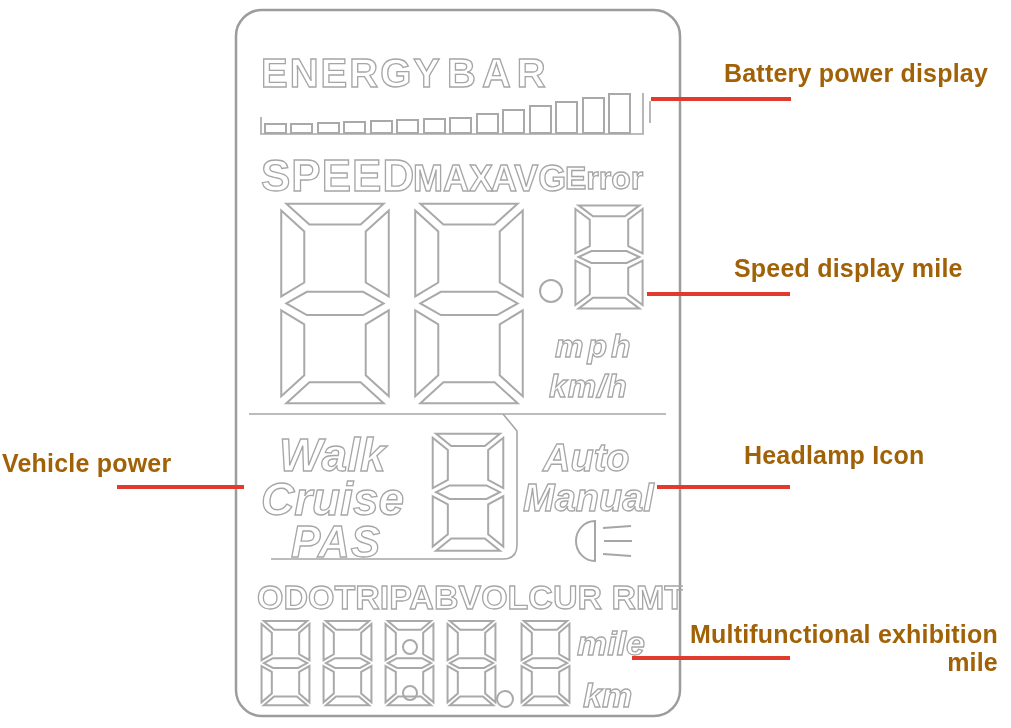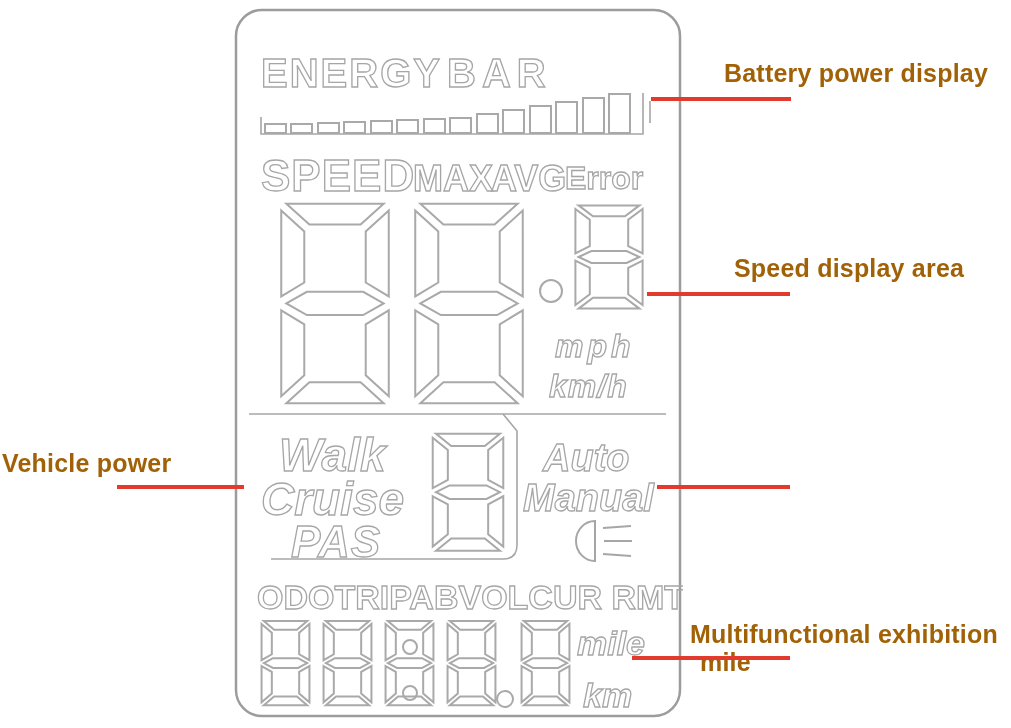--- a/index.html
+++ b/index.html
@@ -1,20 +1,20 @@
 <!DOCTYPE html>
 <html><head>
 <meta charset="utf-8">
 <style>
   html,body{margin:0;padding:0;}
   body{
     width:1011px;height:728px;position:relative;background:#ffffff;
     font-family:"Liberation Sans",sans-serif;overflow:hidden;
   }
-  .stage{position:absolute;inset:0;}
+  .stage{position:absolute;inset:0;text-align:right;}
   
   .lcd-t{
     font-family:"Liberation Sans",sans-serif;
     font-weight:700;
     fill:none;
     stroke:#a6a6a6;
     stroke-width:1.3px;
   }
   .it{font-style:italic;}
   .seg{stroke:#a9a9a9;fill:none;stroke-width:2;vector-effect:non-scaling-stroke;}
@@ -123,26 +123,27 @@
       <use href="#seg8" transform="translate(284,612) scale(0.57,0.49)"></use>
     </g>
 
     <text class="lcd-t it" x="344" y="648" font-size="34">mile</text>
     <text class="lcd-t it" x="350" y="700" font-size="34">km</text>
   </svg>
 
   <div class="ann-label" style="left:724px;top:59px;">Battery power display</div>
   <div class="ann-line" style="left:651px;top:97px;width:140px;"></div>
 
-  <div class="ann-label" style="left:734px;top:254px;">Speed display area</div>
+  <div class="ann-label" style="left:734px;top:254px;">Speed display mile</div>
   <div class="ann-line" style="left:647px;top:292px;width:143px;"></div>
 
   <div class="ann-label" style="left:2px;top:449px;">Vehicle power</div>
   <div class="ann-line" style="left:117px;top:485px;width:127px;"></div>
 
+  <div class="ann-label" style="left:744px;top:441px;">Headlamp Icon</div>
   <div class="ann-line" style="left:657px;top:485px;width:133px;"></div>
 
   <div class="ann-label multi-wrap" style="left:690px;top:600px;">
     <div class="l1">Multifunctional exhibition</div>
     <div class="l2">mile</div>
   </div>
   <div class="ann-line" style="left:632px;top:656px;width:158px;"></div>
 
 </div>
 

